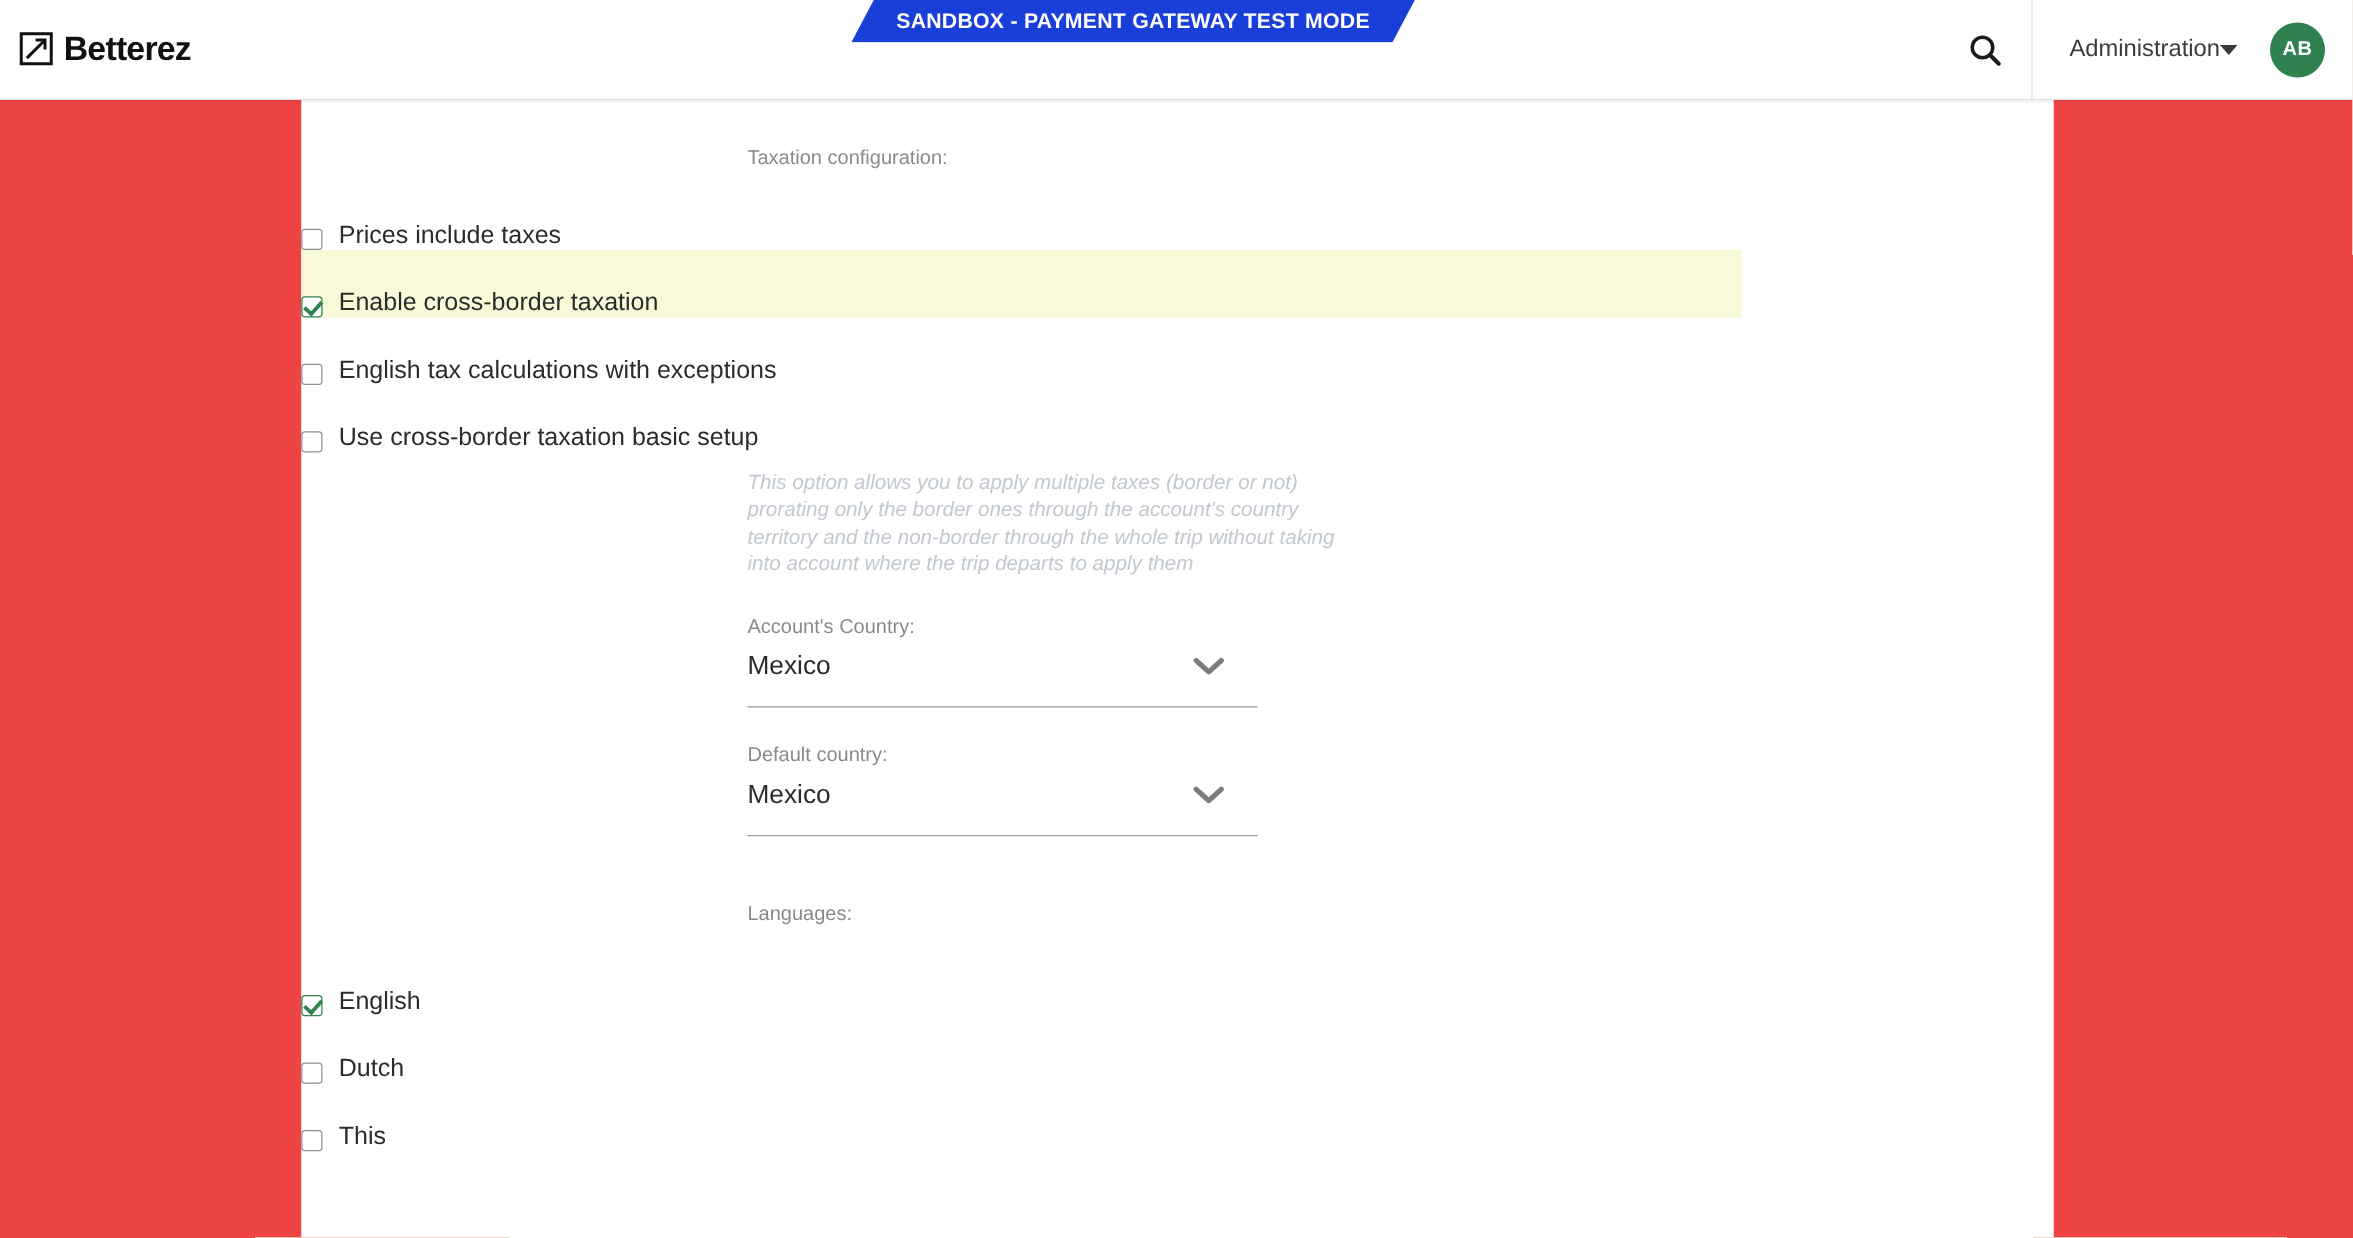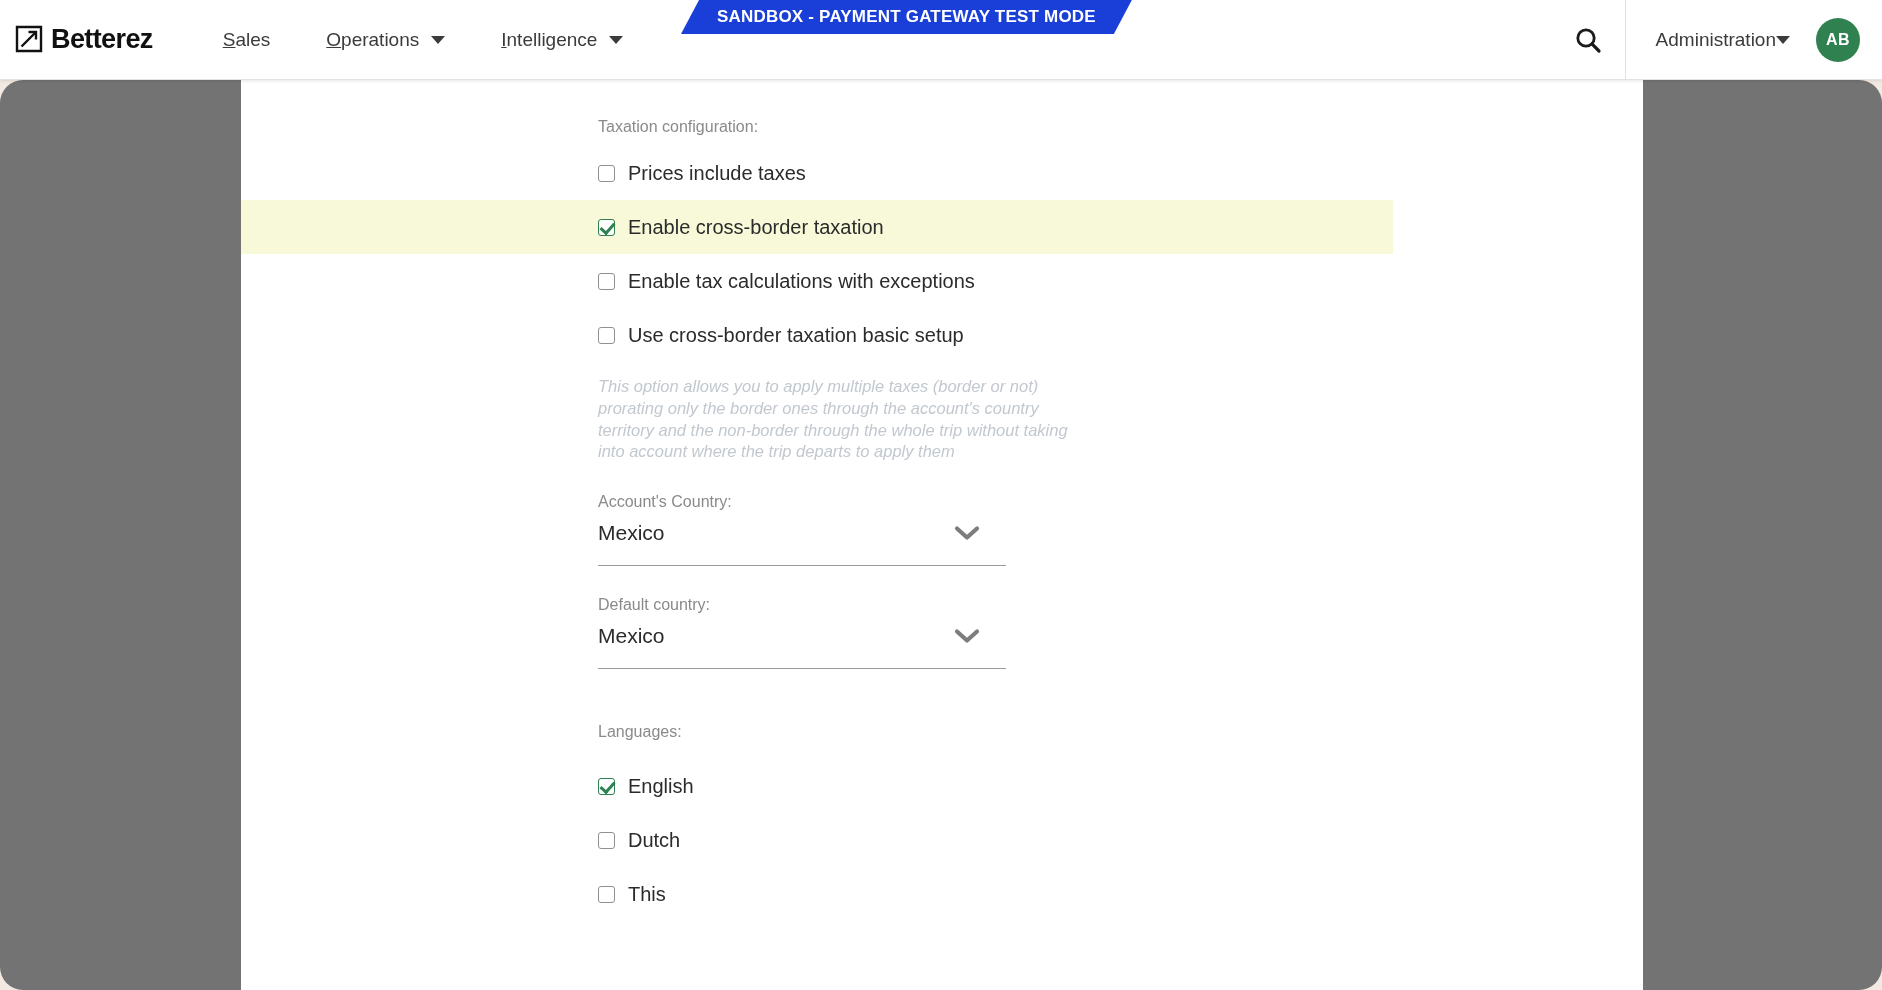--- a/index.html
+++ b/index.html
@@ -124,22 +124,21 @@
     justify-content: center;
     margin-right: 22px;
     cursor: pointer;
   }
 
   
   .page {
     position: relative;
     width: 1882px;
     height: 910px;
-    background: #737373;
-    border-radius: 23px;
+    background: #ef4444;
   }
   .content-panel {
     position: absolute;
     left: 241px;
     top: 0;
     width: 1402px;
     height: 910px;
     background: #ffffff;
   }
   .form-area {
@@ -150,23 +149,22 @@
   .field-label {
     font-size: 16px;
     color: #8a8a8a;
     margin-left: 357px;
     margin-bottom: 10px;
   }
 
   
   .cb-row {
     display: flex;
-    align-items: center;
+    align-items: flex-end;
     height: 54px;
-    padding-left: 357px;
     width: 1152px;
   }
   .cb-row.highlight { background: #f7f9d8; }
   .cb-box {
     width: 17px; height: 17px;
     flex: 0 0 17px;
     border: 1.5px solid #8d9196;
     border-radius: 3px;
     background: #ffffff;
     margin-right: 13px;
@@ -231,33 +229,20 @@
 
   <div class="logo">
     <svg class="logo-mark" viewBox="0 0 30 30">
       <path d="M3 3 H27 V27 H3 Z" fill="none" stroke="#111111" stroke-width="2.4"></path>
       <path d="M7.5 22.5 L22 8" stroke="#111111" stroke-width="2.4" fill="none"></path>
       <path d="M14.5 8 H22 V15.5" fill="none" stroke="#111111" stroke-width="2.4"></path>
     </svg>
     <span class="logo-text">Betterez</span>
   </div>
 
-  <nav class="nav">
-    <div class="nav-item">
-      <span><span class="ul">S</span>ales</span>
-    </div>
-    <div class="nav-item">
-      <span><span class="ul">O</span>perations</span>
-      <span class="caret"></span>
-    </div>
-    <div class="nav-item">
-      <span><span class="ul">I</span>ntelligence</span>
-      <span class="caret"></span>
-    </div>
-  </nav>
 
   <div class="sandbox-ribbon">SANDBOX - PAYMENT GATEWAY TEST MODE</div>
 
   <div class="header-right">
     <div class="search-btn">
       <svg width="30" height="30" viewBox="0 0 30 30">
         <circle cx="13" cy="13" r="8.2" fill="none" stroke="#1b1b1b" stroke-width="2.8"></circle>
         <path d="M19.2 19.2 L26 26" stroke="#1b1b1b" stroke-width="3.2" stroke-linecap="round"></path>
       </svg>
     </div>
@@ -282,21 +267,21 @@
       </div>
 
       <div class="cb-row highlight">
         <span class="cb-box checked"></span>
         <span class="cb-label">Enable cross-border taxation</span>
       </div>
 
 
       <div class="cb-row">
         <span class="cb-box"></span>
-        <span class="cb-label">Enable tax calculations with exceptions</span>
+        <span class="cb-label">English tax calculations with exceptions</span>
       </div>
 
       <div class="cb-row">
         <span class="cb-box"></span>
         <span class="cb-label">Use cross-border taxation basic setup</span>
       </div>
 
       <div class="help-text">This option allows you to apply multiple taxes (border or not) prorating only the border ones through the account's country territory and the non-border through the whole trip without taking into account where the trip departs to apply them</div>
 
       <div class="select-group">

